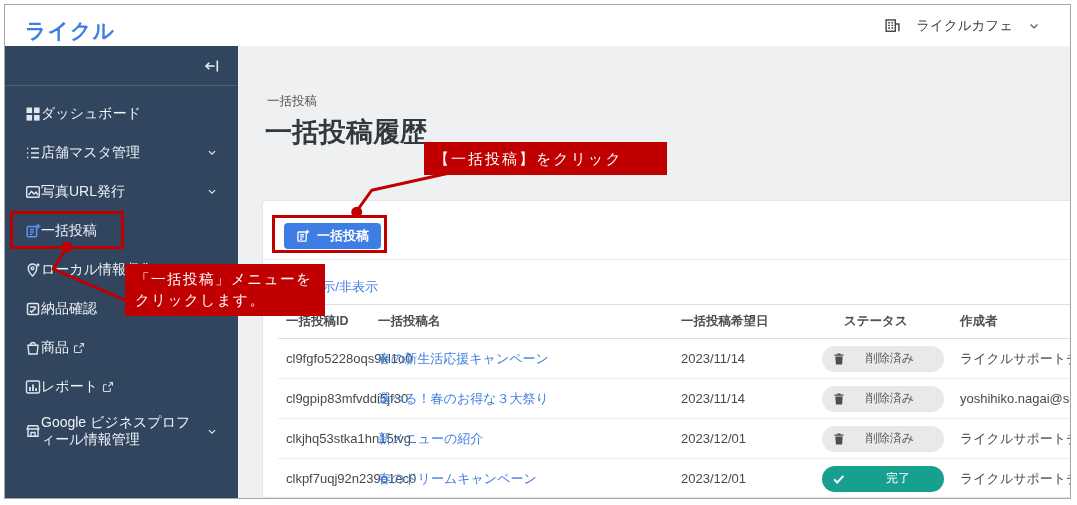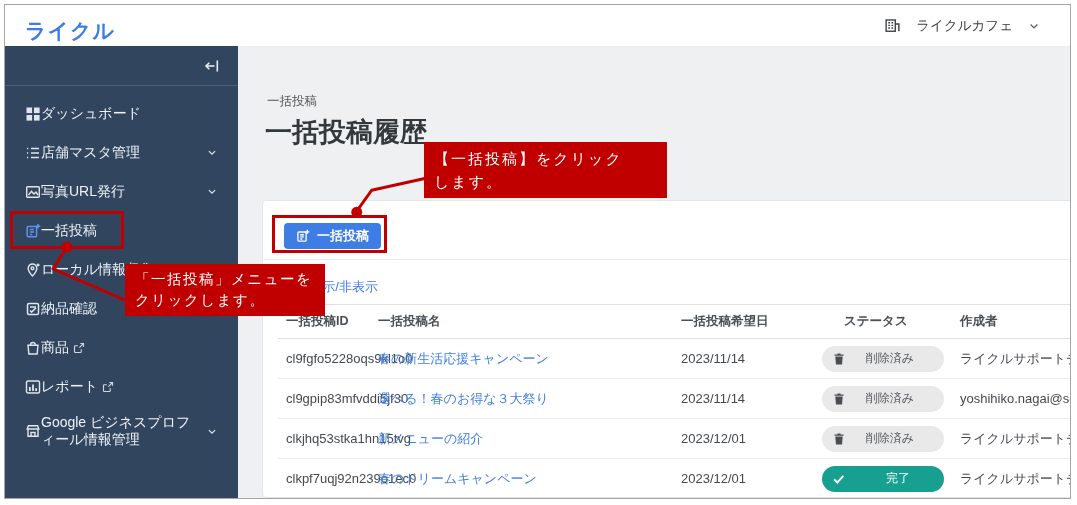--- a/index.html
+++ b/index.html
@@ -347,19 +347,18 @@
   <svg class="anno-svg" viewBox="0 0 1067 495">
     <polyline points="444,169 367,186 352,207" fill="none" stroke="#c00000" stroke-width="3" stroke-linejoin="round"></polyline>
     <circle cx="352" cy="208" r="5.5" fill="#c00000"></circle>
     <polyline points="61,243 47,265 121,297" fill="none" stroke="#c00000" stroke-width="3" stroke-linejoin="round"></polyline>
     <circle cx="61" cy="243" r="5.5" fill="#c00000"></circle>
   </svg>
   <div class="anno-rect" style="left:5px;top:206px;width:114px;height:38px;"></div>
   <div class="anno-rect" style="left:267px;top:210px;width:115px;height:38px;"></div>
   <div class="anno-box" style="left:419px;top:137px;width:243px;">
     <div>【一括投稿】をクリック</div>
-    <div>します。</div>
   </div>
   <div class="anno-box" style="left:120px;top:259px;width:200px;font-size:14.5px;line-height:21px;letter-spacing:1.5px;">
     <div>「一括投稿」メニューを</div>
     <div>クリックします。</div>
   </div>
 </div>
 
 </body></html>

